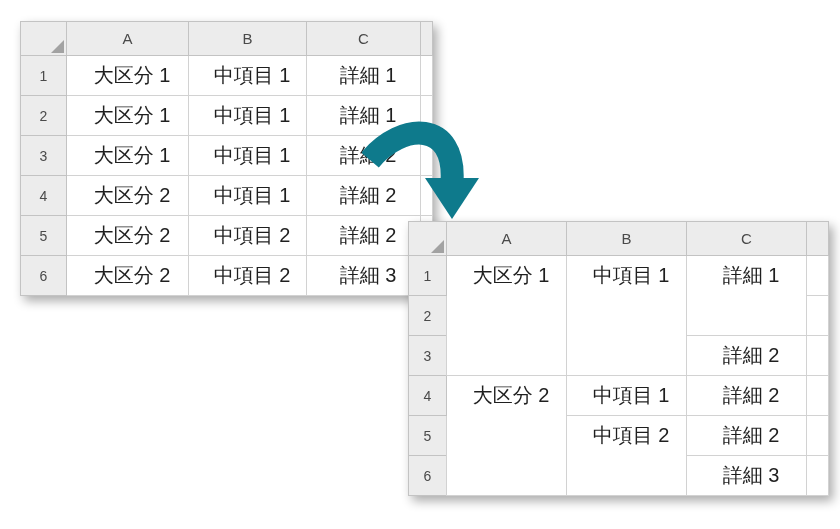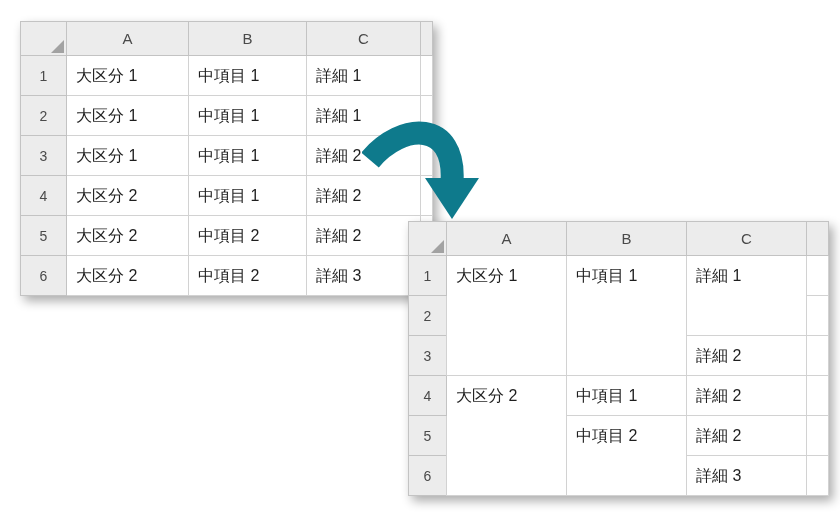--- a/index.html
+++ b/index.html
@@ -24,23 +24,23 @@
     overflow:hidden;
     white-space:nowrap;
   }
   .sheet th {
     background:#ececec;
     border-color:#c3c3c3;
     font-weight:400;
     color:#4a4a4a;
   }
   .sheet td {
-    font-size:16px;
+    font-size:20px;
     color:#1f1f1f;
-    text-align:left;
+    text-align:center;
     vertical-align:top;
     padding:0 0 0 9px;
     line-height:39px;
     background:#ffffff;
   }
   .colh { height:34px; text-align:center; font-size:15px; }
   .rowh { text-align:center; font-size:14px; }
   tr.r  { height:40px; }
 
   .corner { position:relative; }

